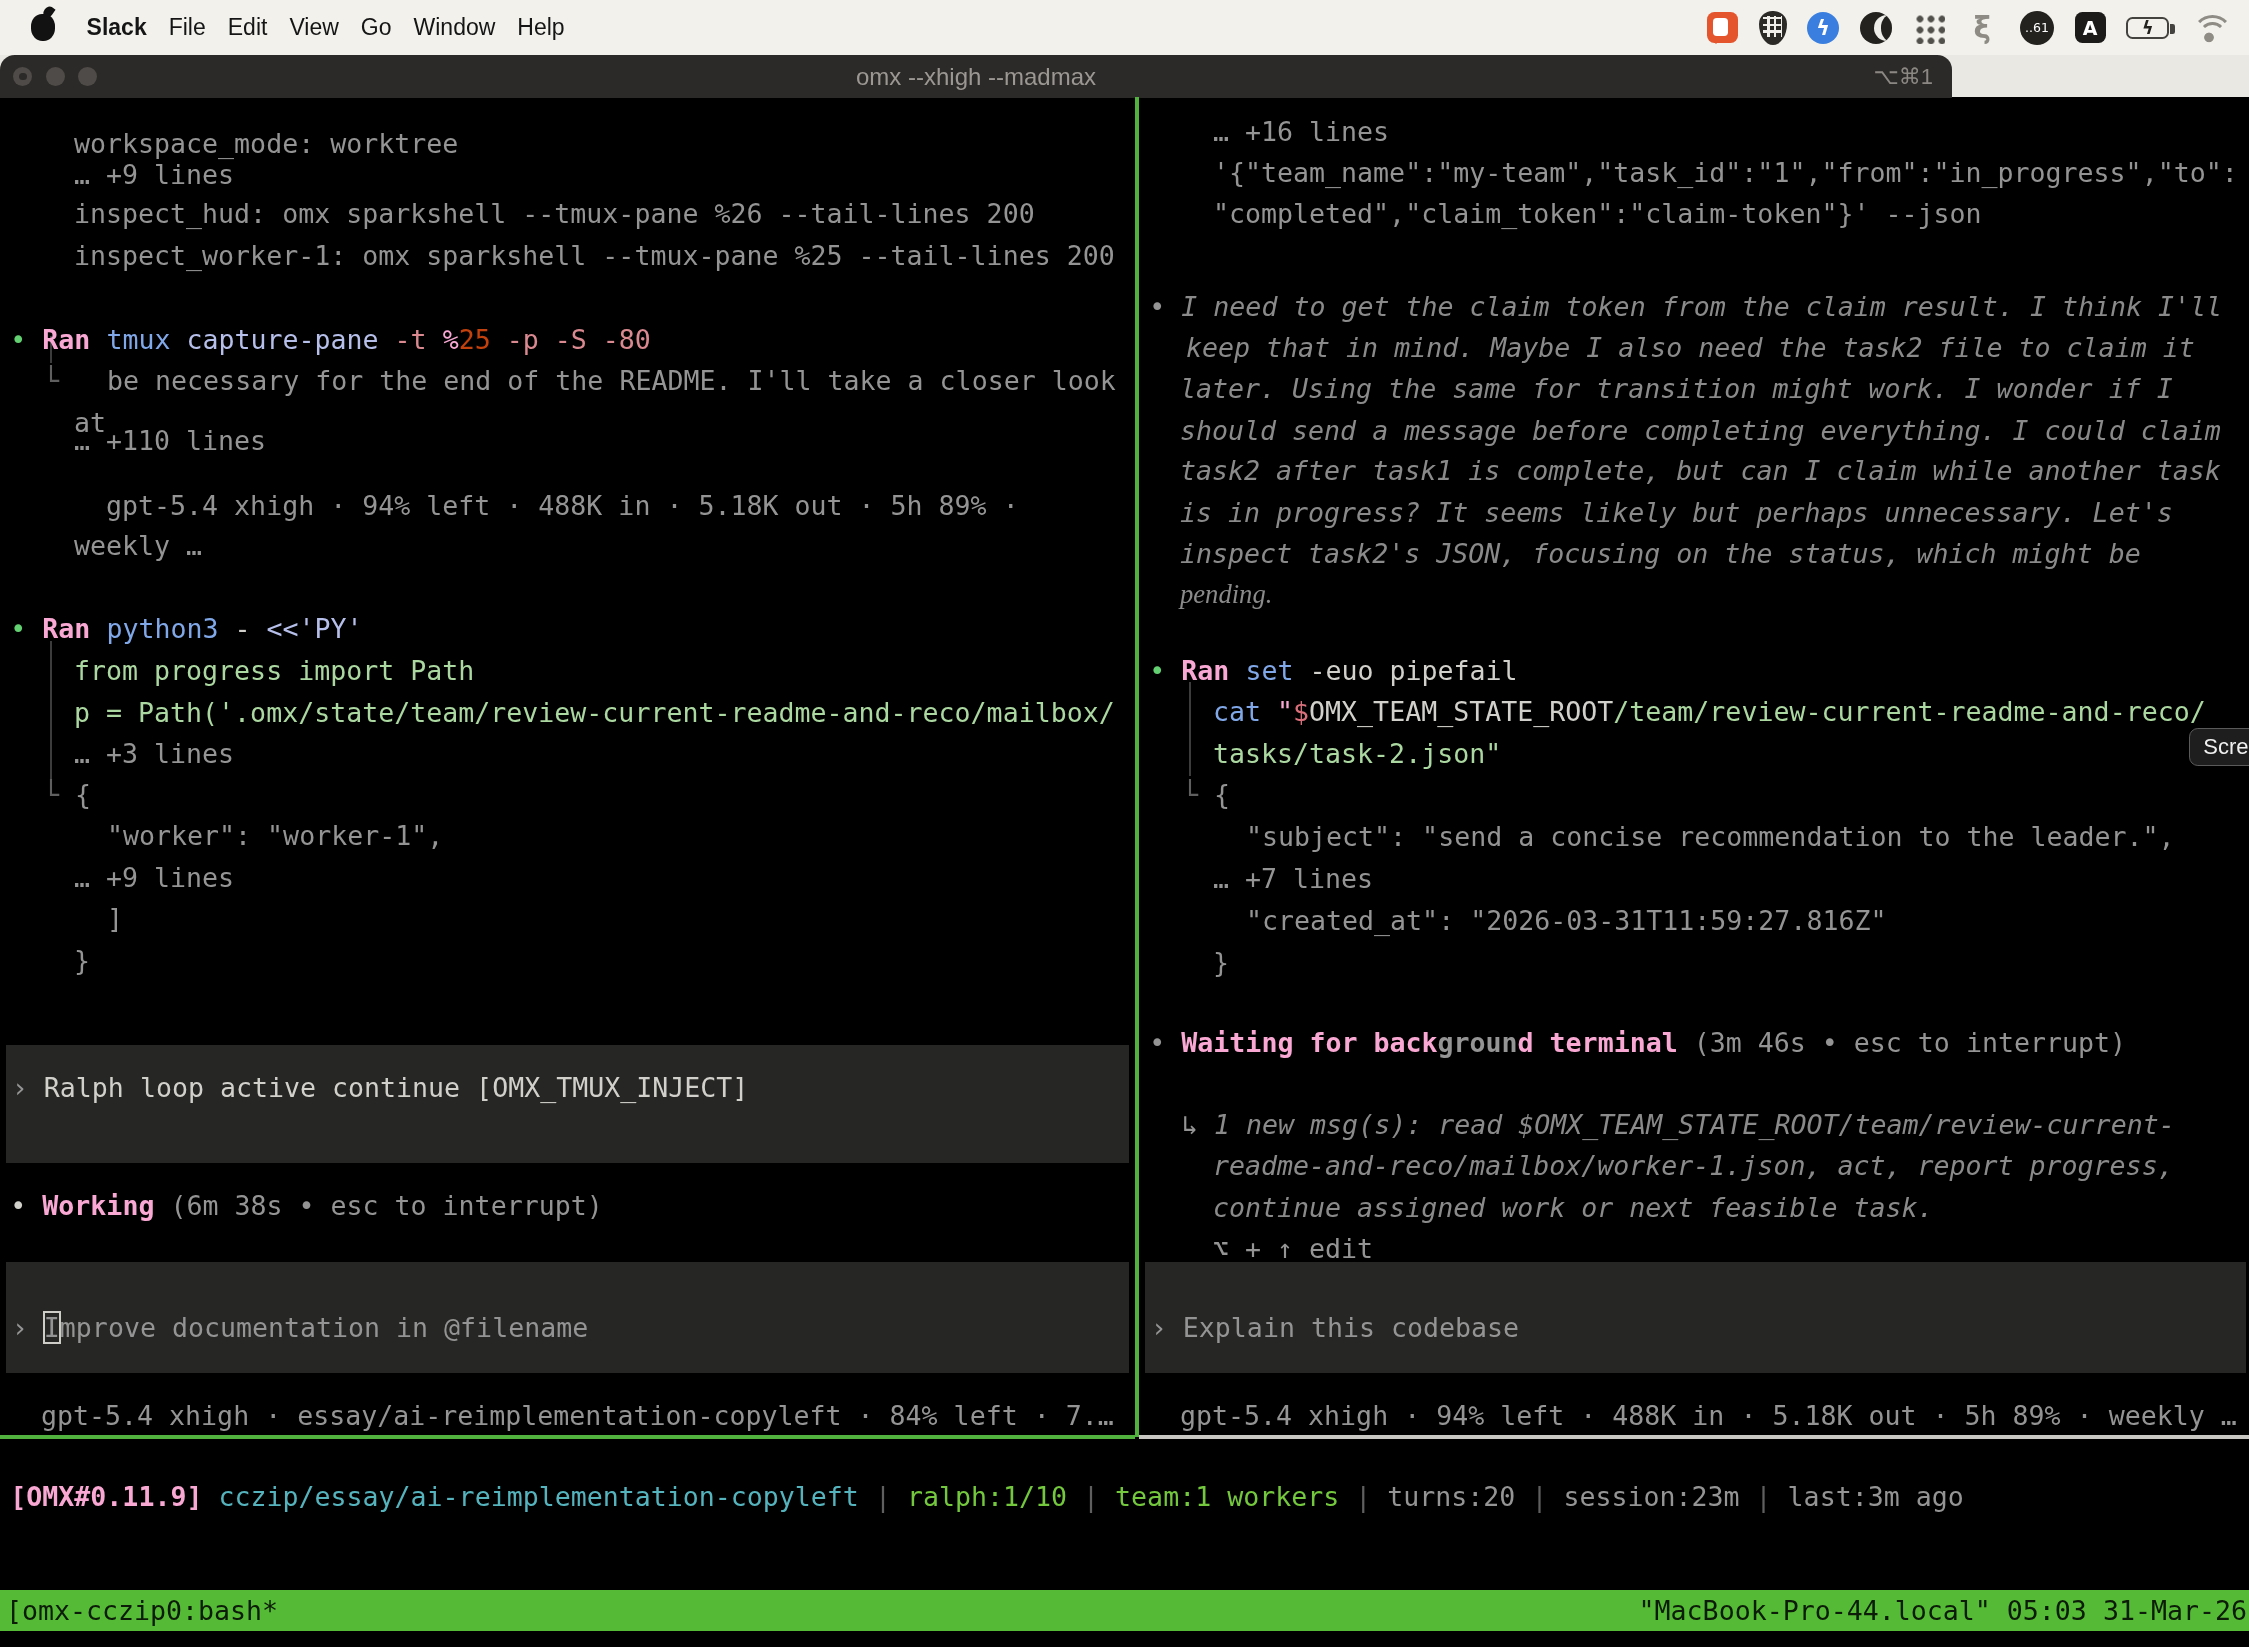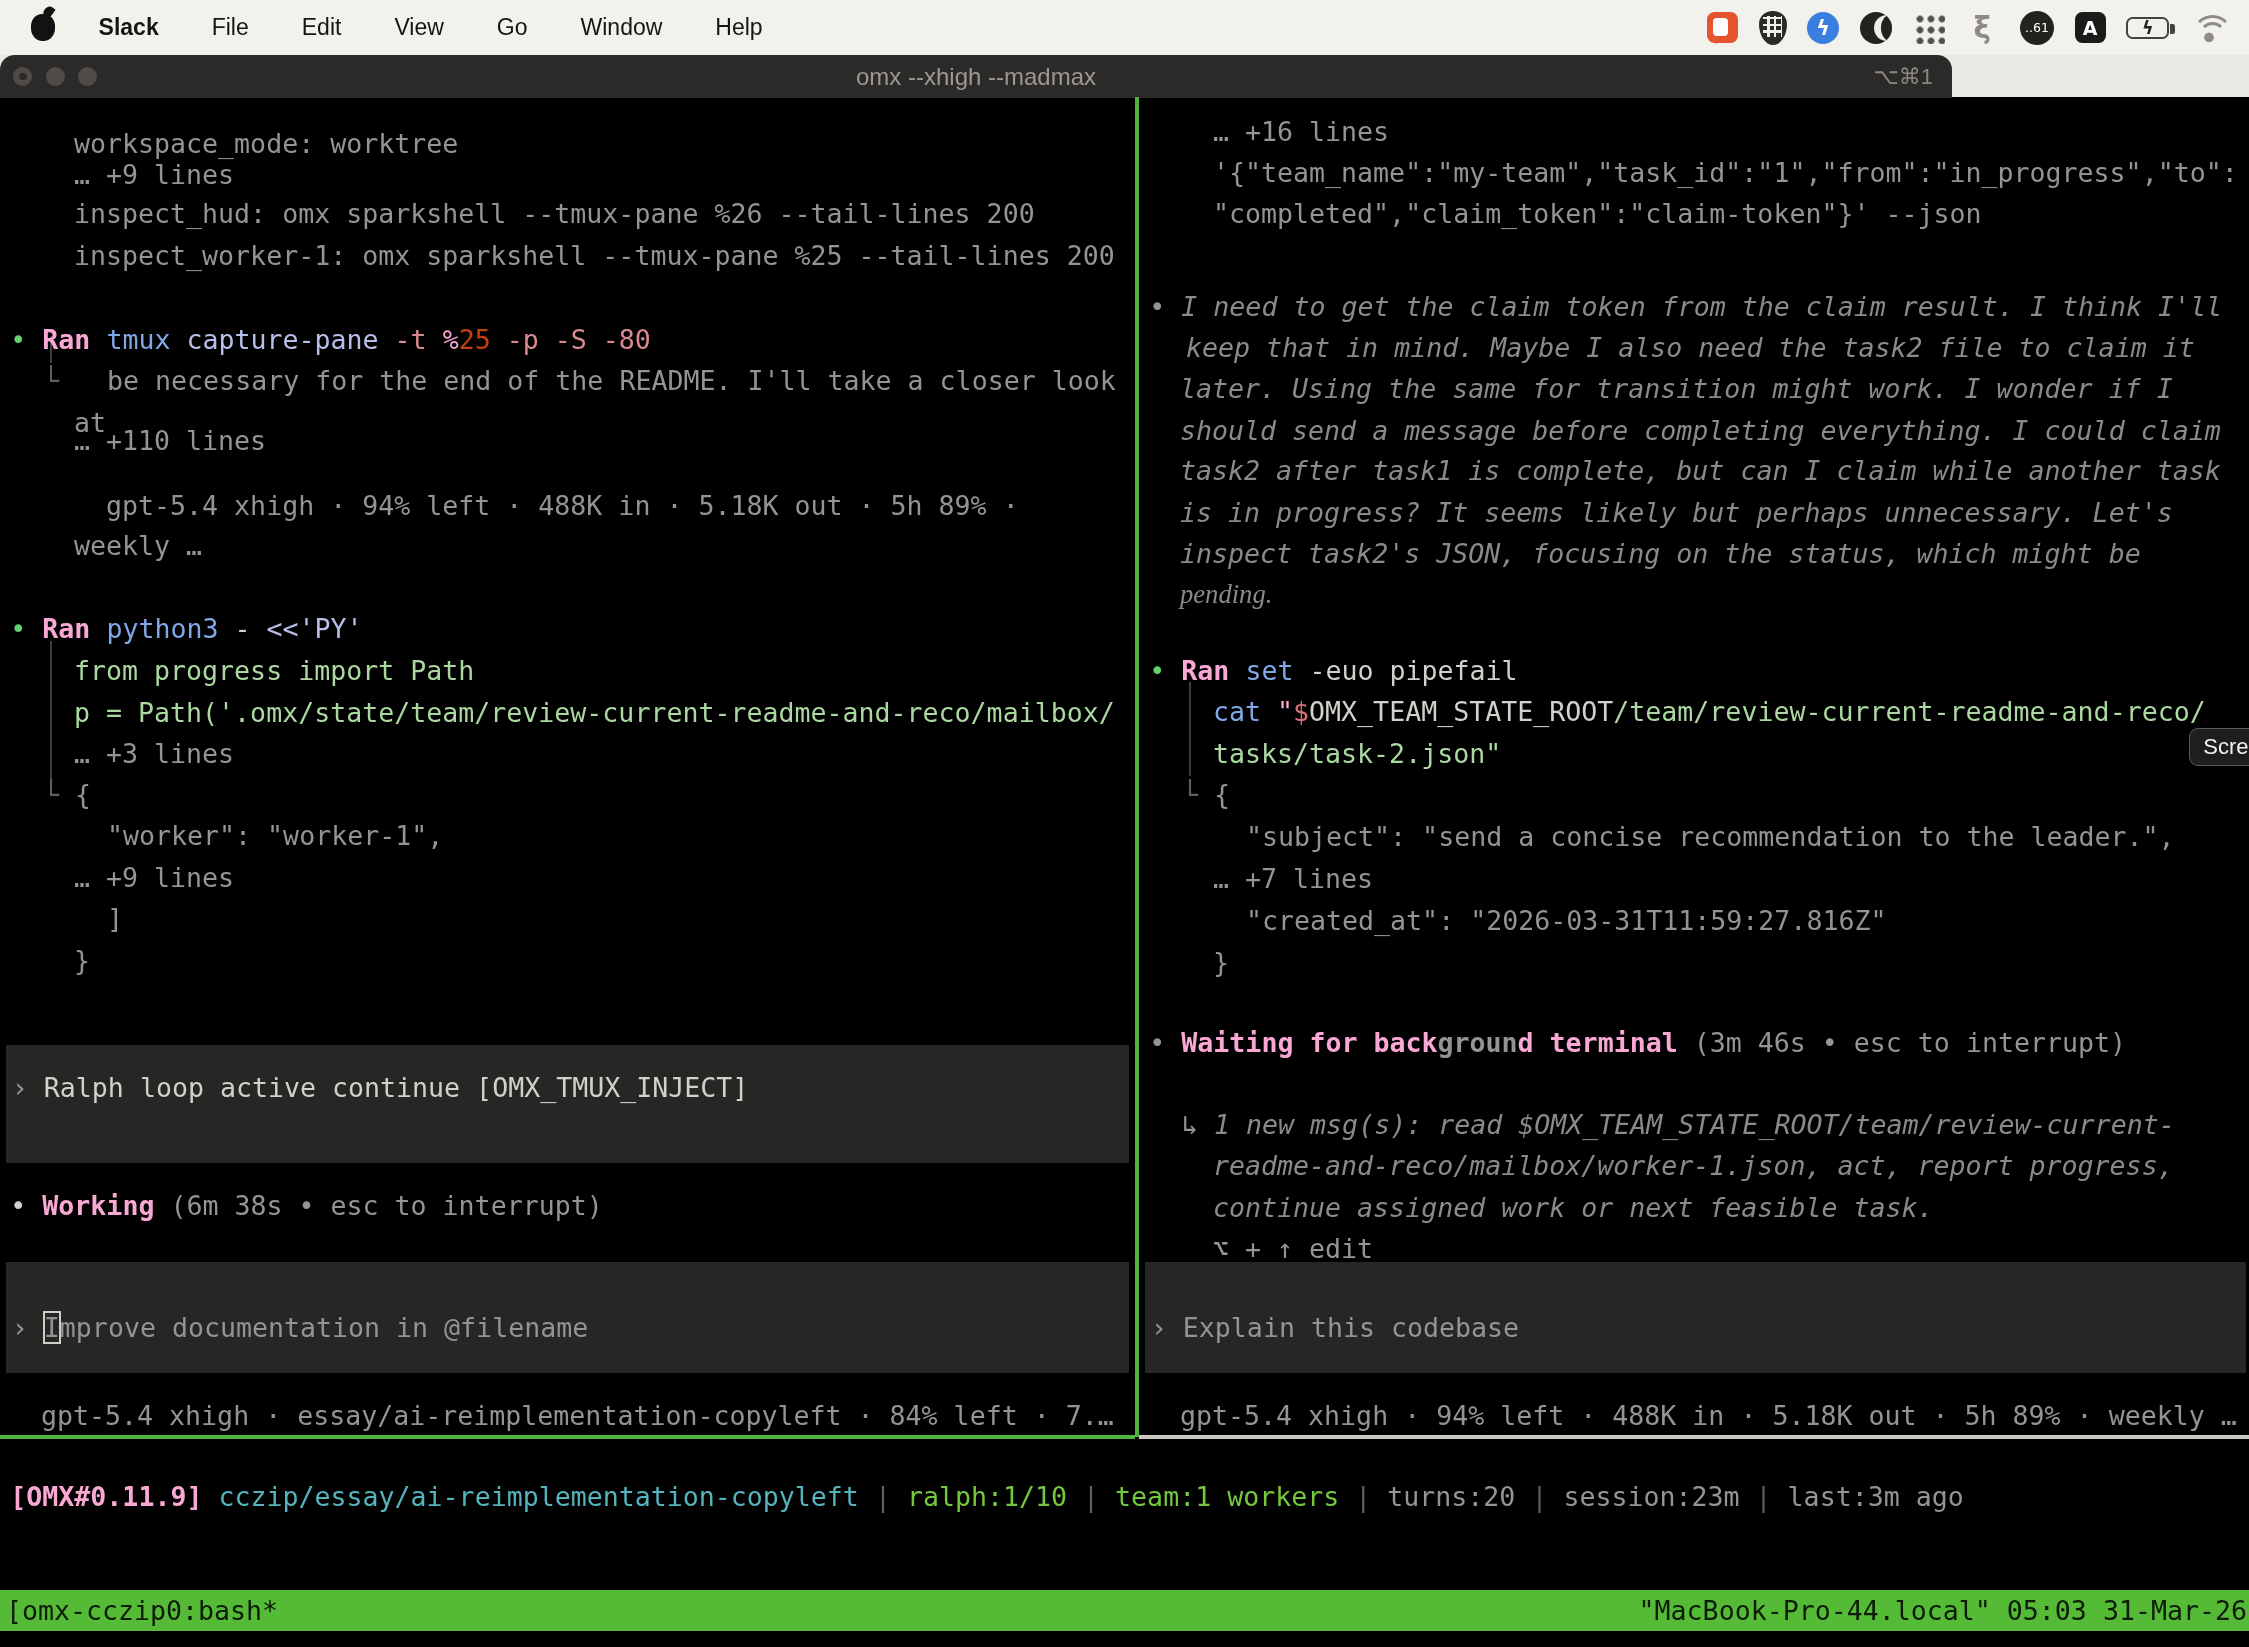--- a/index.html
+++ b/index.html
@@ -4,21 +4,21 @@
 <style>
   html,body{margin:0;padding:0;width:2250px;height:1648px;overflow:hidden;background:#000;position:relative}
   *{box-sizing:border-box}
 
   
   .menubar{position:absolute;top:0;left:0;width:2250px;height:55px;background:#f2f1ec;z-index:6;
     display:flex;align-items:center;font-family:"Liberation Sans",sans-serif;color:#151515}
   .apple{width:23.6px;height:26.6px;background:#121212;border-radius:46% 46% 48% 48%;margin-left:31px;position:relative;flex:0 0 auto}
   .apple::before{content:"";position:absolute;width:8.9px;height:11.8px;background:#121212;border-radius:50% 0 50% 50%;
     top:-8px;right:2.2px;transform:rotate(35deg)}
-  .menu-items{display:flex;align-items:center;gap:53px;margin-left:44px;font-size:23px}
+  .menu-items{display:flex;align-items:center;gap:22px;margin-left:32px;font-size:23px}
   .menu-item:first-child{font-weight:bold}
   .menu-status{margin-left:auto;display:flex;align-items:center;gap:20.7px;margin-right:22px}
   .mbicon{width:34px;height:34px;position:relative;display:flex;align-items:center;justify-content:center;flex:0 0 auto}
   .mbicon .glyph{font-family:"DejaVu Sans",sans-serif}
   .chat-icon{background:#e4552e;border-radius:7.4px;width:31px;height:31px}
   .chat-icon::before{content:"";position:absolute;left:6.6px;top:5.9px;width:14.8px;height:17.7px;background:#fff;border-radius:3.7px}
   .chat-icon::after{content:"";position:absolute;left:4.4px;bottom:-5.9px;width:0;height:0;border:5.9px solid transparent;border-top-color:#e4552e}
   .shield-icon{width:28px;height:34px;background:#2b2a27;border-radius:48% 48% 50% 50%/38% 38% 62% 62%;overflow:hidden}
   .shield-icon::before{content:"";position:absolute;inset:5.9px 4.4px 7.4px 4.4px;
     background:repeating-linear-gradient(0deg,transparent 0 4.4px,#efeee9 4.4px 6.6px),repeating-linear-gradient(90deg,transparent 0 4.4px,#efeee9 4.4px 6.6px)}

